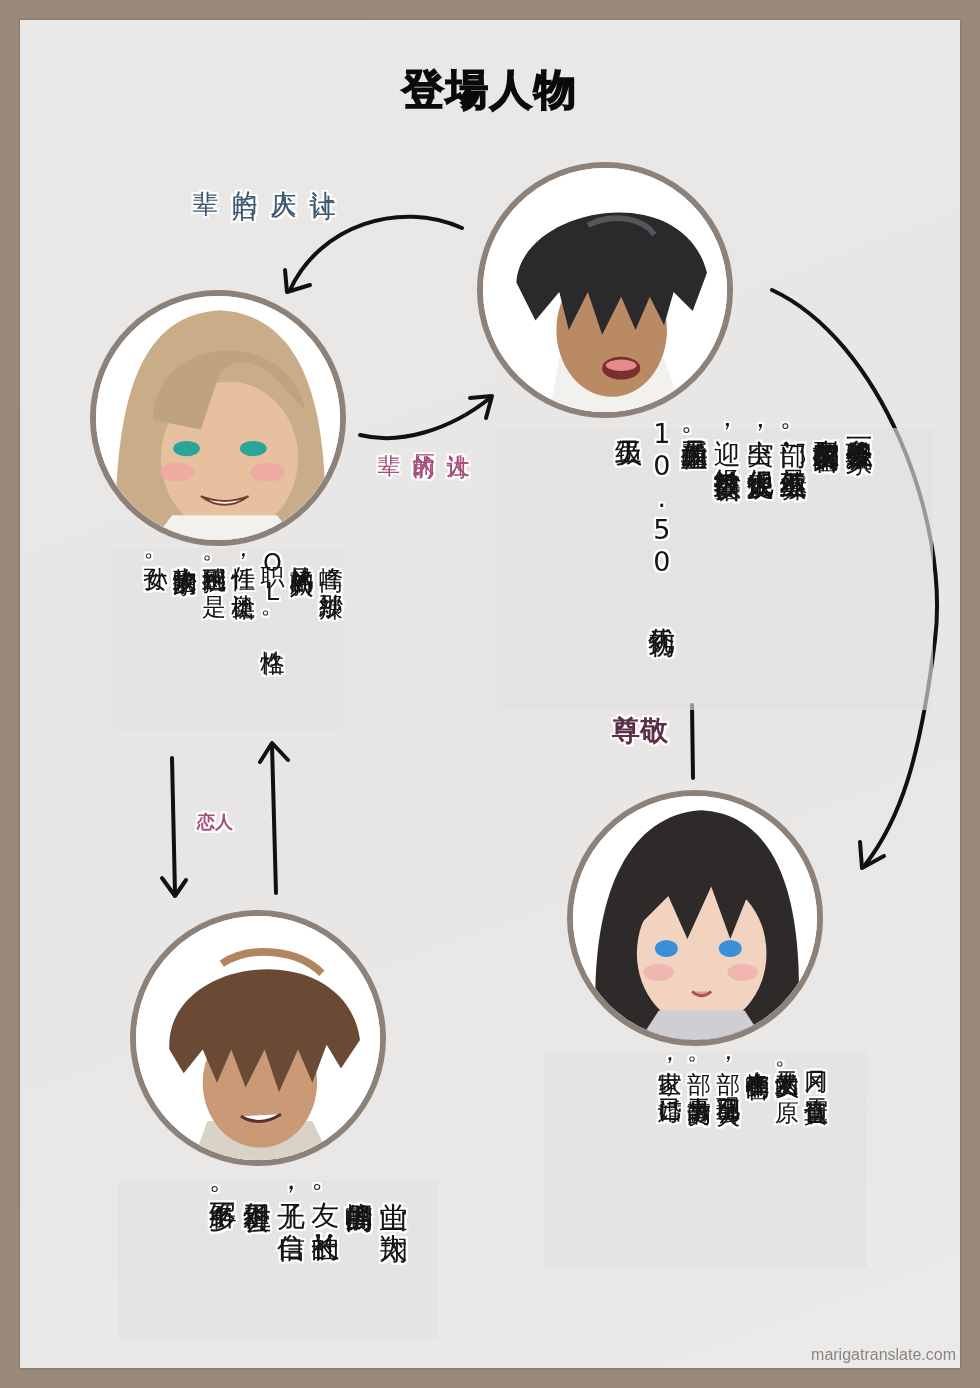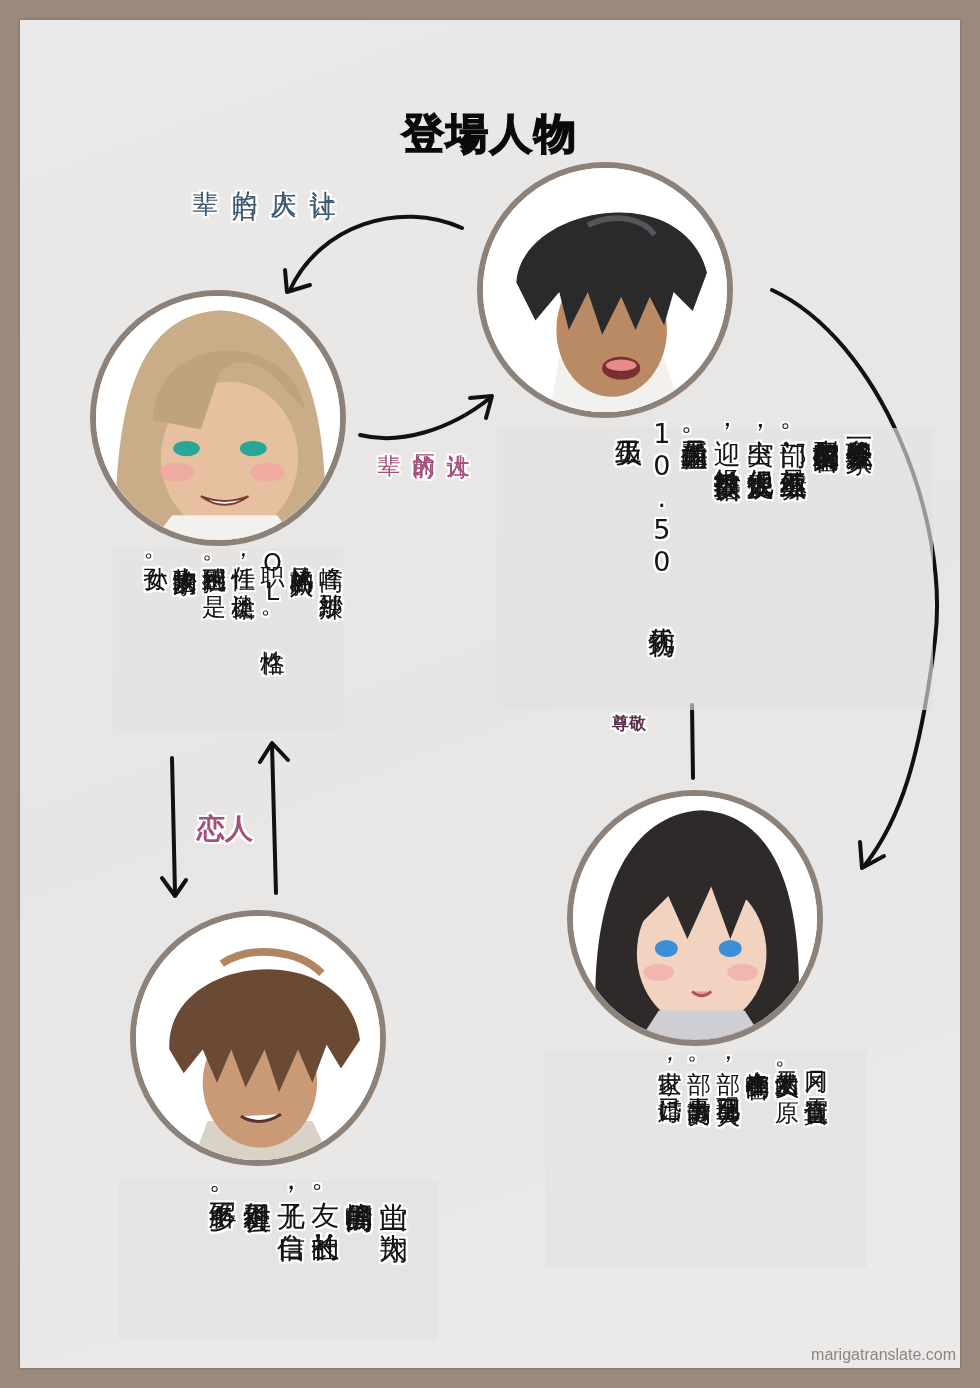--- a/index.html
+++ b/index.html
@@ -18,21 +18,20 @@
   }
   .title {
     position: absolute;
     left: 0; right: 0; top: 62px;
     text-align: center;
     font-family: "DejaVu Sans", sans-serif;
     font-weight: 900;
     font-size: 42px;
     letter-spacing: 2px;
     color: #0a0a0a;
-    margin-top: 44px;
     -webkit-text-stroke: 1.5px #0a0a0a;
   }
   .portrait {
     position: absolute;
     width: 256px; height: 256px;
     border-radius: 50%;
     border: 6px solid #8d8279;
     background: #ffffff;
     overflow: hidden;
   }
@@ -52,29 +51,29 @@
   }
   .textbox {
     position: absolute;
     background: rgba(228,226,224,0.65);
   }
   .vtext .col { display: block; white-space: pre; }
 
   .rel {
     position: absolute;
     font-family: "DejaVu Sans", sans-serif;
-    font-size: 17px;
+    font-size: 28px;
     text-shadow:
       -2px -2px 0 #fff, 2px -2px 0 #fff, -2px 2px 0 #fff, 2px 2px 0 #fff,
       0 -2px 0 #fff, 0 2px 0 #fff, -2px 0 0 #fff, 2px 0 0 #fff;
   }
   .rel-blue { color: #3e5870; }
   .rel-pink { color: #a5507b; }
   .rel-dark { color: #5a2f47; font-weight: bold; }
-  .rel-pink-bold { color: #a5507b; font-weight: bold; font-size: 28px; }
+  .rel-pink-bold { color: #a5507b; font-weight: bold; font-size: 18px; }
 
   .arrows { position: absolute; left: 0; top: 0; width: 980px; height: 1388px; pointer-events: none; }
 
   .watermark {
     position: absolute;
     right: 24px; bottom: 24px;
     font-family: "Liberation Sans", sans-serif;
     font-size: 16px;
     color: #8a8684;
   }

